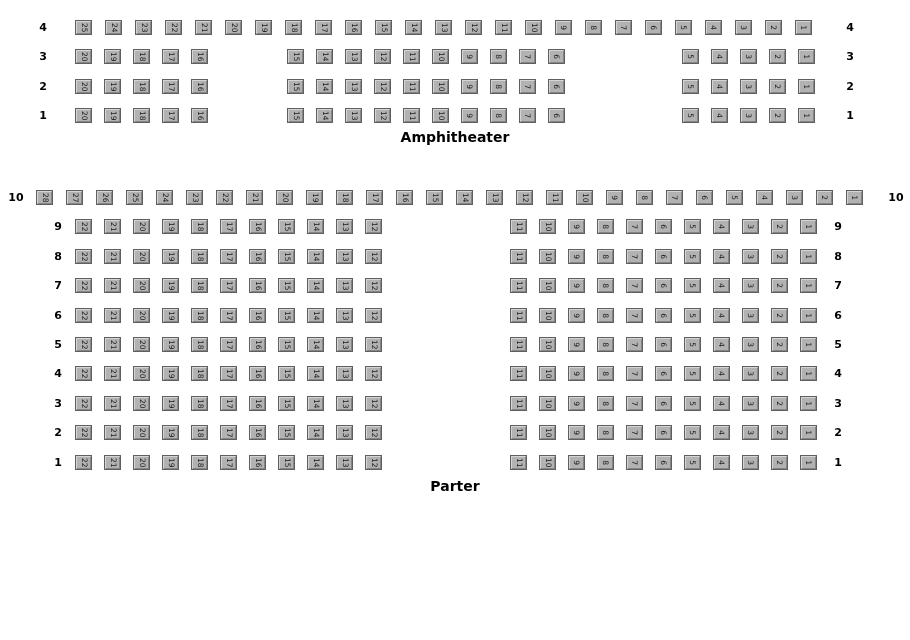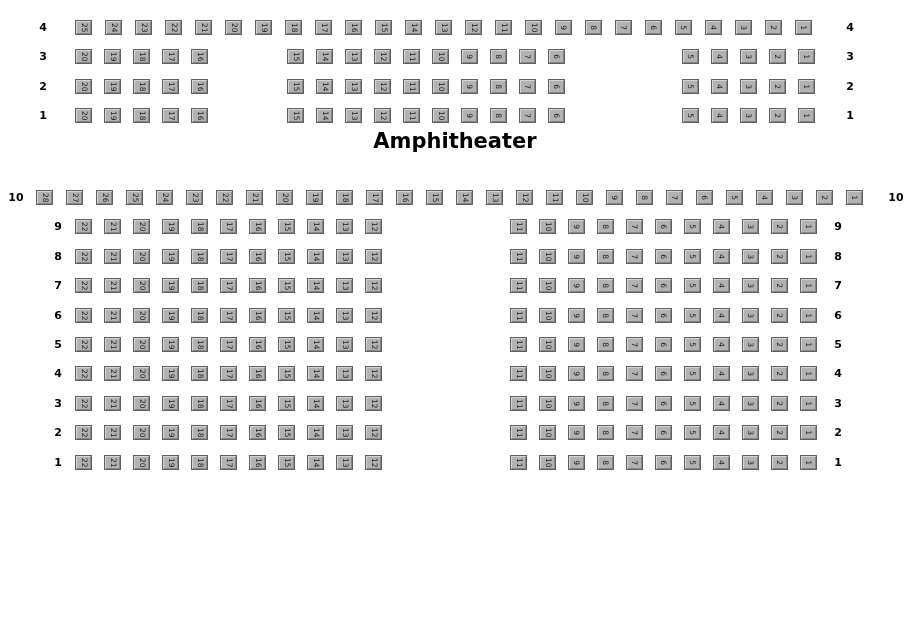--- a/index.html
+++ b/index.html
@@ -41,21 +41,21 @@
       text-align: center;
       font-size: 11px;
       font-weight: bold;
       color: var(--label-text, #000000);
     }
     .section-label, .stage-label {
       position: absolute;
       left: 0;
       width: 100%;
       text-align: center;
-      font-size: 21px;
+      font-size: 14px;
       font-weight: bold;
       color: var(--label-text, #000000);
     }
   </style>
 </head>
 <body>
 
 <div class="stage-map">
   <div>
       <div>
@@ -1045,14 +1045,15 @@
           <span>3</span>
         </div>
         <div class="seat" style="left: 771px; top: 455px;">
           <span>2</span>
         </div>
         <div class="seat" style="left: 800px; top: 455px;">
           <span>1</span>
         </div>
       </div>
     </div>
+  <div class="section-label" style="top:478px">Parter</div>
 
 </div>
 
 </body></html>

